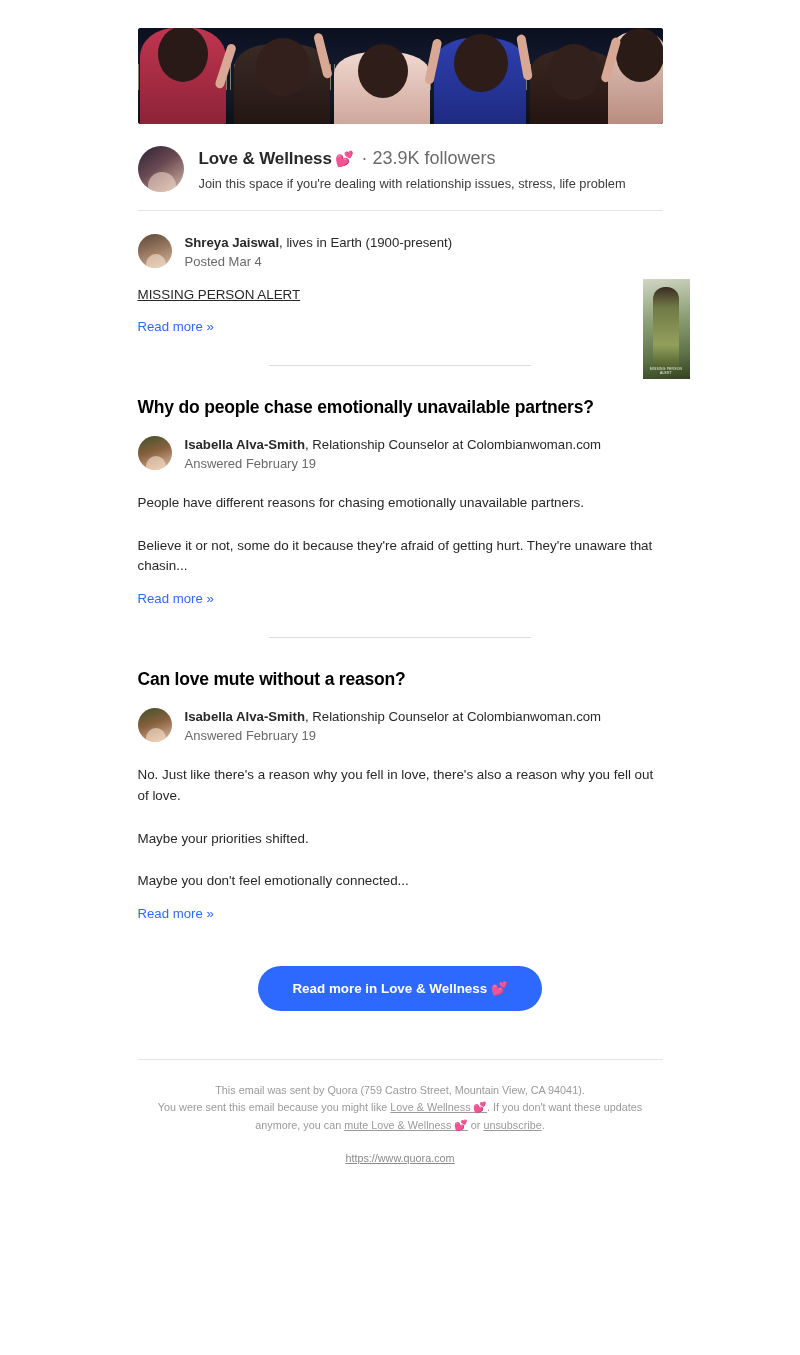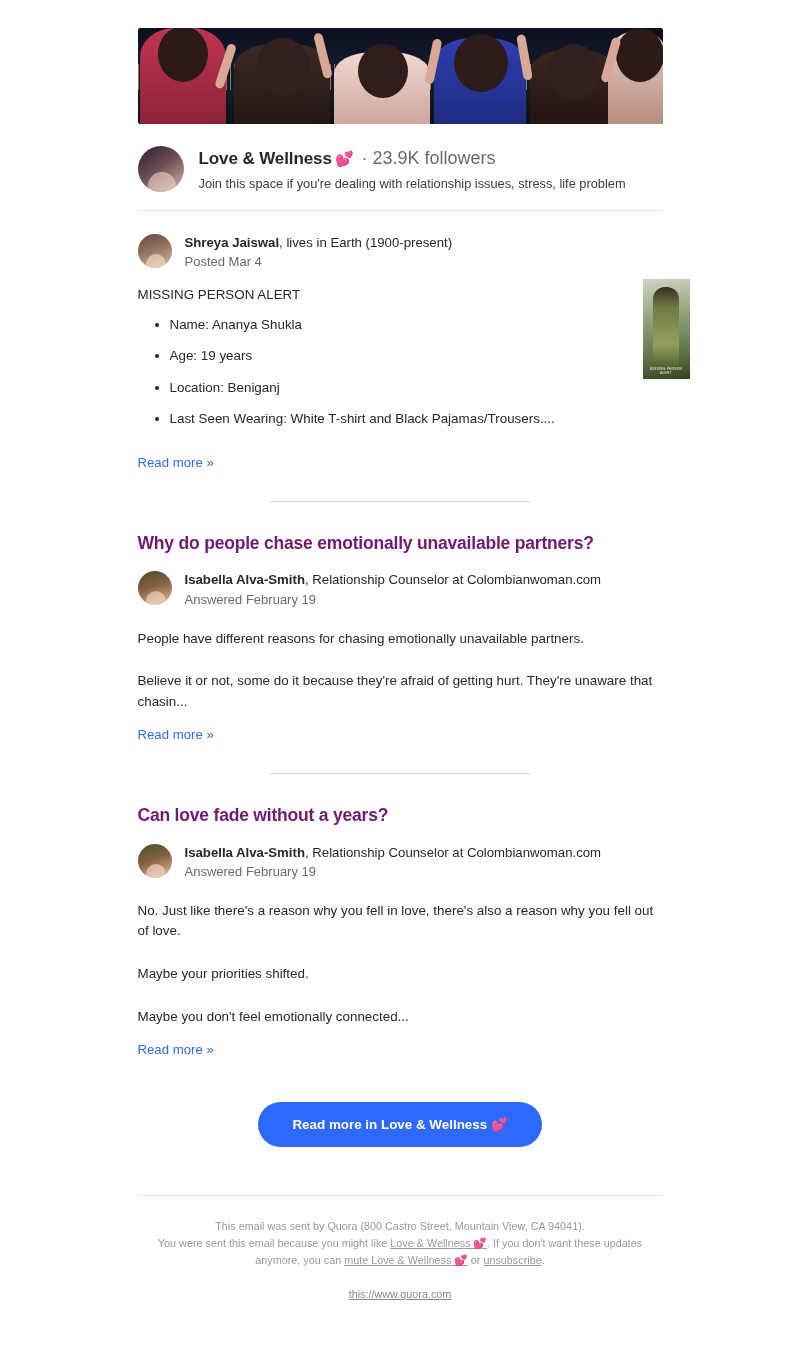--- a/index.html
+++ b/index.html
@@ -171,20 +171,21 @@
   .author-name { font-weight: bold; }
   .author-sub {
     font-size: 13px;
     color: #6a6a6a;
     margin-top: 3px;
   }
 
   .post-body {
     margin-top: 16px;
     position: relative;
+    text-decoration: underline;
   }
   .post-line {
     font-size: 13.4px;
     color: #282829;
     line-height: 1.45;
   }
   ul.post-list {
     margin: 10px 0 0 0;
     padding-left: 32px;
   }
@@ -234,21 +235,21 @@
     height: 1px;
     background: #dcdcdc;
     margin: 30px auto 30px auto;
   }
 
   
   .qtitle {
     font-size: 17.5px;
     font-weight: bold;
     letter-spacing: -0.2px;
-    color: #701a75;
+    color: #000000;
     line-height: 1.3;
     margin-bottom: 16px;
   }
   .answer-para {
     font-size: 13.4px;
     line-height: 1.55;
     color: #282829;
     margin-top: 22px;
   }
   .answer-body { margin-top: 8px; }
@@ -359,26 +360,20 @@
           <div class="author-sub">Posted Mar 4</div>
         </div>
       </div>
 
       <div class="post-body">
         <div class="post-thumb">
           <div class="figure"></div>
           <div class="cap">MISSING PERSON ALERT</div>
         </div>
         <div class="post-line">MISSING PERSON ALERT</div>
-        <ul class="post-list">
-          <li>Name: Ananya Shukla</li>
-          <li>Age: 19 years</li>
-          <li>Location: Beniganj</li>
-          <li>Last Seen Wearing: White T-shirt and Black Pajamas/Trousers....</li>
-        </ul>
         <a class="readmore" href="#">Read more »</a>
       </div>
     </div>
 
     <div class="short-divider"></div>
 
     <div class="answer">
       <div class="qtitle">Why do people chase emotionally unavailable partners?</div>
       <div class="author-row">
         <div class="author-avatar a2"></div>
@@ -392,21 +387,21 @@
       <div class="answer-body">
         <div class="answer-para">People have different reasons for chasing emotionally unavailable partners.</div>
         <div class="answer-para">Believe it or not, some do it because they're afraid of getting hurt. They're unaware that chasin...</div>
         <a class="readmore" href="#">Read more »</a>
       </div>
     </div>
 
     <div class="short-divider"></div>
 
     <div class="answer">
-      <div class="qtitle">Can love fade without a years?</div>
+      <div class="qtitle">Can love mute without a reason?</div>
       <div class="author-row">
         <div class="author-avatar a2"></div>
         <div class="author-text">
           <div class="author-line">
             <span class="author-name">Isabella Alva-Smith</span><span>, Relationship Counselor at Colombianwoman.com</span>
           </div>
           <div class="author-sub">Answered February 19</div>
         </div>
       </div>
       <div class="answer-body">
@@ -415,23 +410,23 @@
         <div class="answer-para">Maybe you don't feel emotionally connected...</div>
         <a class="readmore" href="#">Read more »</a>
       </div>
     </div>
 
     <div class="cta-wrap">
       <a class="cta-button" href="#">Read more in Love &amp; Wellness 💕</a>
     </div>
 
     <div class="footer">
-      <div class="footer-line">This email was sent by Quora (800 Castro Street, Mountain View, CA 94041).</div>
+      <div class="footer-line">This email was sent by Quora (759 Castro Street, Mountain View, CA 94041).</div>
       <div class="footer-line">
         <span>You were sent this email because you might like </span><a href="#">Love &amp; Wellness 💕</a><span>. If you don't want these updates anymore, you can </span><a href="#">mute Love &amp; Wellness 💕</a><span> or </span><a href="#">unsubscribe</a><span>.</span>
       </div>
       <div class="footer-url">
-        <a href="#">this://www.quora.com</a>
+        <a href="#">https://www.quora.com</a>
       </div>
     </div>
 
   </div>
 </div>
 
 </body></html>

